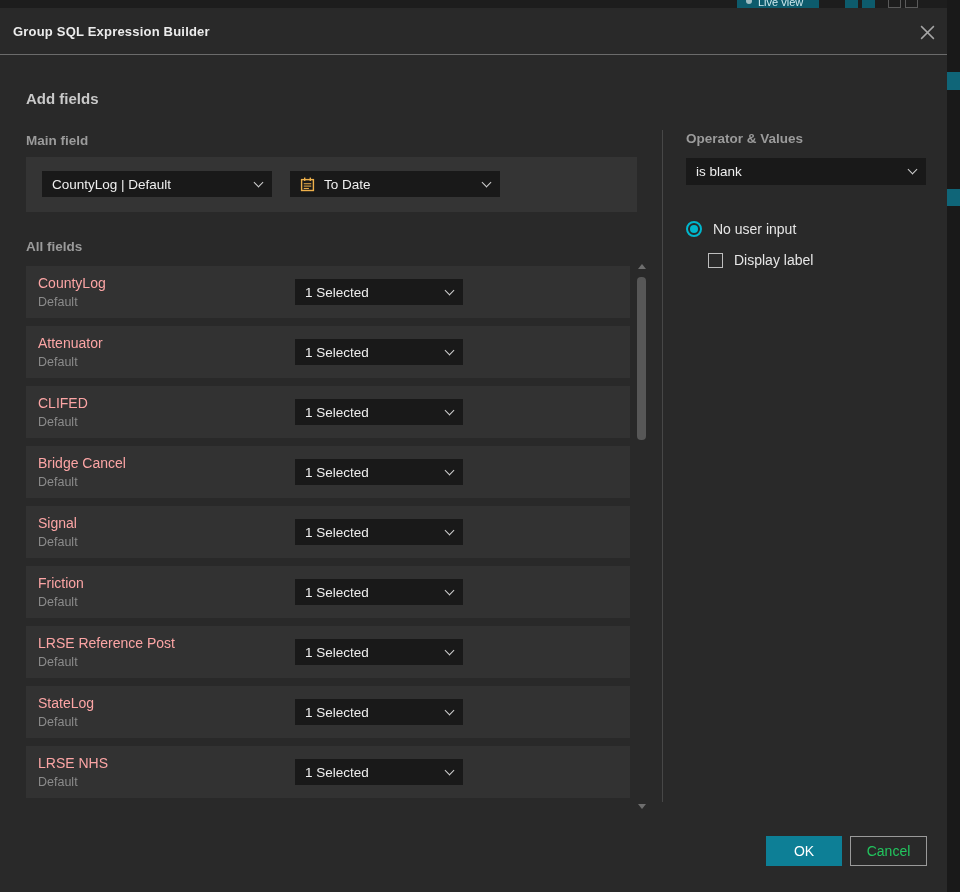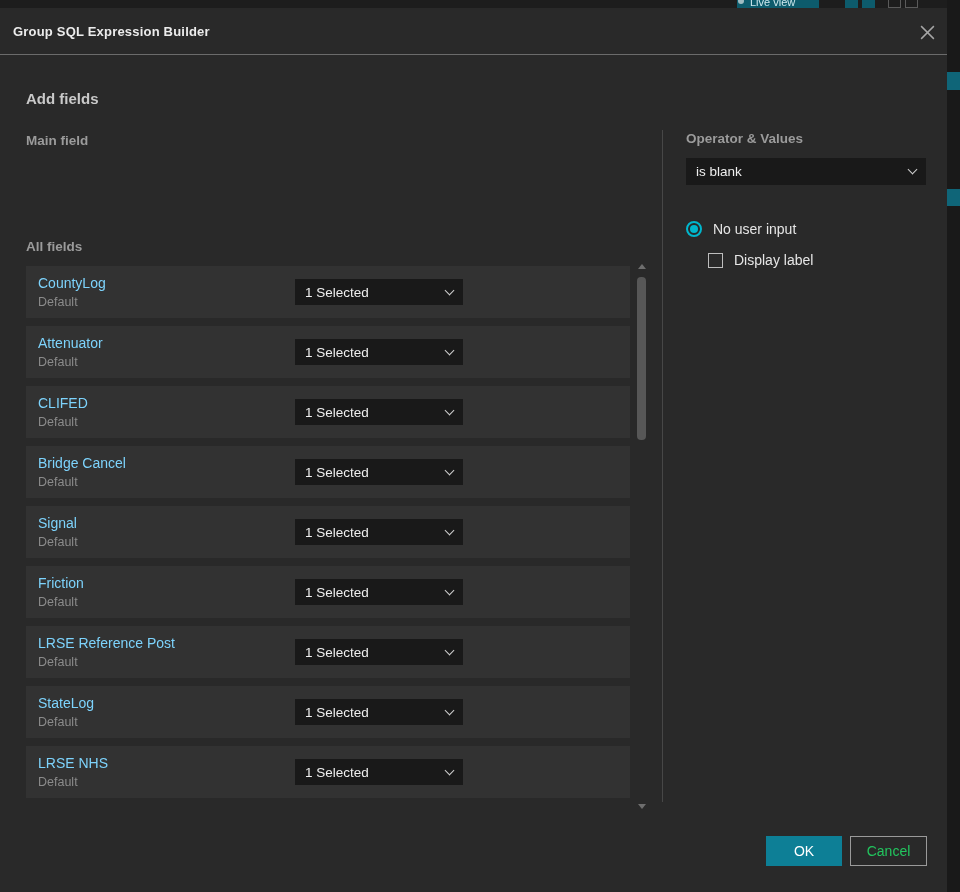--- a/index.html
+++ b/index.html
@@ -3,21 +3,21 @@
 <meta charset="utf-8">
 <style>
   * { margin:0; padding:0; box-sizing:border-box; }
   html,body { width:960px; height:892px; overflow:hidden; background:#1e1e1e;
     font-family:"Liberation Sans", sans-serif; }
   .screen { position:relative; width:960px; height:892px; }
 
   
   .bg-topbar { position:absolute; left:0; top:0; width:947px; height:8px; background:#1d1d1d; overflow:hidden; }
   .live-view-btn { position:absolute; left:737px; top:0; width:82px; height:8px; background:#0d5b6c;
-    overflow:hidden; display:flex; align-items:flex-start; padding-left:1px; gap:6px; }
+    overflow:hidden; display:flex; align-items:flex-start; padding-left:9px; gap:6px; }
   .lv-dot { width:6px; height:6px; border-radius:50%; background:#9fbcc2; margin-top:-2px; flex:none; }
   .live-view-btn span.lv-text { font-size:11px; color:#cfe9ee; line-height:10px; margin-top:-3px; white-space:nowrap; }
   .tb-box { position:absolute; top:0; height:8px; width:13px; }
   .tb-box.teal { background:#0d5b6c; }
   .tb-box.outline { border:1px solid #5a5a5a; border-top:none; background:transparent; }
   .bg-rightstrip { position:absolute; right:0; top:0; width:13px; height:892px; background:#191919; }
   .rs-frag { position:absolute; left:0; width:13px; background:#0f6578; }
 
   
   .dialog { position:absolute; left:0; top:8px; width:947px; height:884px; background:#292929; }
@@ -38,21 +38,21 @@
   .chev { width:7px; height:7px; border-right:1.6px solid #cfcfcf; border-bottom:1.6px solid #cfcfcf;
     transform:rotate(45deg); margin-top:-4px; flex:none; }
 
   .main-field-panel { position:absolute; left:26px; top:149px; width:611px; height:55px; background:#343434; }
   .mf-select-1 { position:absolute; left:16px; top:14px; width:230px; }
   .mf-select-2 { position:absolute; left:264px; top:14px; width:210px; }
   .cal-icon { margin-right:9px; flex:none; display:flex; }
 
   .fields-list { position:absolute; left:26px; top:258px; width:604px; display:flex; flex-direction:column; gap:8px; }
   .field-row { position:relative; height:52px; background:#323232; }
-  .fr-name { position:absolute; left:12px; top:9px; font-size:14px; color:#7dd3fc; }
+  .fr-name { position:absolute; left:12px; top:9px; font-size:14px; color:#fca5a5; }
   .fr-sub { position:absolute; left:12px; top:29px; font-size:12.5px; color:#8b8b8b; }
   .field-row .select { position:absolute; left:269px; top:13px; width:168px; }
 
   
   .scrollbar { position:absolute; left:636px; top:253px; width:12px; height:552px; }
   .sb-arrow-up { position:absolute; left:2px; top:3px; width:0; height:0;
     border-left:4px solid transparent; border-right:4px solid transparent; border-bottom:5px solid #6e6e6e; }
   .sb-thumb { position:absolute; left:1px; top:16px; width:9px; height:163px; background:#575757; border-radius:4px; cursor:pointer; }
   .sb-arrow-down { position:absolute; left:2px; bottom:4px; width:0; height:0;
     border-left:4px solid transparent; border-right:4px solid transparent; border-top:5px solid #6e6e6e; }
@@ -105,20 +105,42 @@
         <svg width="17" height="17" viewBox="0 0 16 16">
           <line x1="2" y1="2" x2="14" y2="14" stroke="#a6a6a6" stroke-width="1.4"></line>
           <line x1="14" y1="2" x2="2" y2="14" stroke="#a6a6a6" stroke-width="1.4"></line>
         </svg>
       </div>
     </div>
 
     <div class="section-heading">Add fields</div>
 
     <div class="panel-label" style="left:26px; top:125px;">Main field</div>
+    <div class="main-field-panel">
+      <div class="select mf-select-1">
+        <span class="sel-label">CountyLog | Default</span>
+        <span class="spacer"></span>
+        <span class="chev"></span>
+      </div>
+      <div class="select mf-select-2">
+        <span class="cal-icon">
+          <svg width="15" height="15" viewBox="0 0 16 16">
+            <rect x="1.7" y="2.8" width="12.6" height="11.6" fill="none" stroke="#eeb04b" stroke-width="1.5"></rect>
+            <line x1="5" y1="0.6" x2="5" y2="4.2" stroke="#eeb04b" stroke-width="1.5"></line>
+            <line x1="11" y1="0.6" x2="11" y2="4.2" stroke="#eeb04b" stroke-width="1.5"></line>
+            <line x1="4" y1="7.2" x2="12" y2="7.2" stroke="#eeb04b" stroke-width="1.1"></line>
+            <line x1="4" y1="9.7" x2="12" y2="9.7" stroke="#eeb04b" stroke-width="1.1"></line>
+            <line x1="4" y1="12.2" x2="9.5" y2="12.2" stroke="#eeb04b" stroke-width="1.1"></line>
+          </svg>
+        </span>
+        <span class="sel-label">To Date</span>
+        <span class="spacer"></span>
+        <span class="chev"></span>
+      </div>
+    </div>
 
     <div class="panel-label" style="left:26px; top:231px;">All fields</div>
     <div class="fields-list">
   <div class="field-row">
     <div class="fr-name">CountyLog</div>
     <div class="fr-sub">Default</div>
     <div class="select">
       <span class="sel-label">1 Selected</span>
       <span class="spacer"></span>
       <span class="chev"></span>

